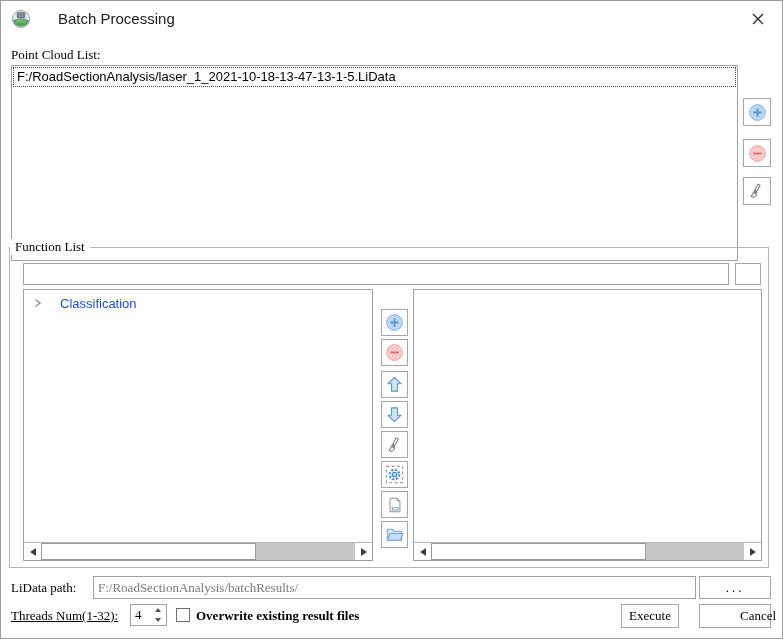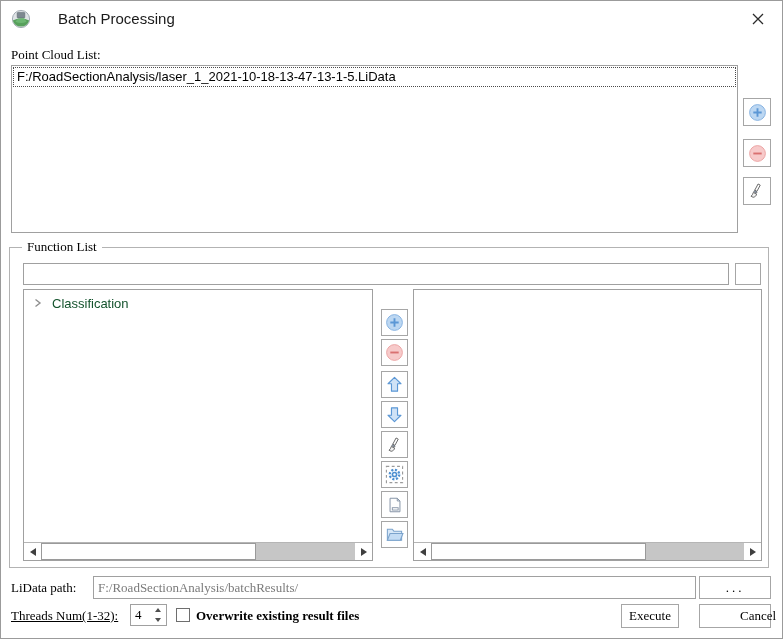--- a/index.html
+++ b/index.html
@@ -9,38 +9,38 @@
     background:#ffffff;border:1px solid #9b9b9b;
     font-family:"Liberation Sans",sans-serif;
     overflow:hidden;
   }
   .titlebar{position:absolute;left:0;top:0;width:100%;height:36px;background:#fff;}
   .app-icon{position:absolute;left:10px;top:8px;width:20px;height:20px;}
   .win-title{position:absolute;left:37px;top:0;line-height:36px;font-size:15px;color:#1a1a1a;margin-left:20px;}
   .close-btn{position:absolute;left:741px;top:4px;width:32px;height:30px;background:transparent;border:none;display:flex;align-items:center;justify-content:center;cursor:default;padding:0;}
   .label{position:absolute;font-family:"Liberation Serif",serif;font-size:13px;color:#000;}
 
-  .pcl-box{position:absolute;left:10px;top:64px;width:727px;height:168px;border:1px solid #a0a0a0;background:#fff;}
+  .pcl-box{position:absolute;left:10px;top:64px;width:727px;height:196px;border:1px solid #a0a0a0;background:#fff;}
   .pcl-item{margin:1px;height:20px;line-height:18px;border:1px dotted #4a4a4a;padding-left:3px;font-size:13px;color:#000;white-space:nowrap;overflow:hidden;}
 
   .tool-btn{position:absolute;width:28px;height:28px;border:1px solid #a6a6a6;background:#fff;display:flex;align-items:center;justify-content:center;padding:0;}
   .tool-btn.mid{width:27px;height:27px;}
   .tool-btn svg{display:block;}
 
   .groupbox{position:absolute;left:8px;top:246px;width:760px;height:321px;border:1px solid #b3b3b3;}
-  .group-label{position:absolute;top:-9px;left:12px;background:#fff;padding:0 5px;font-family:"Liberation Serif",serif;font-size:13px;color:#000;}
+  .group-label{position:absolute;top:-9px;left:0;background:#fff;padding:0 5px;font-family:"Liberation Serif",serif;font-size:13px;color:#000;}
 
   .search-input{position:absolute;left:22px;top:262px;width:706px;height:22px;border:1px solid #a0a0a0;background:#fff;font-size:13px;padding:0 4px;outline:none;}
   .search-btn{position:absolute;left:734px;top:262px;width:26px;height:22px;border:1px solid #a6a6a6;background:#fff;padding:0;}
 
   .panel{position:absolute;top:288px;height:272px;border:1px solid #a0a0a0;background:#fff;}
   .panel.left{left:22px;width:350px;}
   .panel.right{left:412px;width:349px;}
 
-  .tree-row{display:flex;align-items:center;gap:10px;padding:6px 0 0 9px;font-size:13px;color:#14532d;}
+  .tree-row{display:flex;align-items:center;gap:18px;padding:6px 0 0 9px;font-size:13px;color:#1d4ed8;}
 
   .hscroll{position:absolute;left:0;right:0;bottom:0;height:18px;background:#fff;border-top:1px solid #b5b5b5;display:flex;align-items:stretch;}
   .sb-btn{width:17px;background:#fff;display:flex;align-items:center;justify-content:center;border:none;padding:0;}
   .sb-thumb{width:215px;background:#fff;border:1px solid #9a9a9a;}
   .sb-rest{flex:1;background:#c6c6c6;}
   .tri-l{width:0;height:0;border-top:4.5px solid transparent;border-bottom:4.5px solid transparent;border-right:6px solid #3f3f3f;}
   .tri-r{width:0;height:0;border-top:4.5px solid transparent;border-bottom:4.5px solid transparent;border-left:6px solid #3f3f3f;}
 
   .out-input{position:absolute;left:92px;top:575px;width:603px;height:23px;border:1px solid #a0a0a0;background:#fff;font-family:"Liberation Serif",serif;font-size:13px;color:#7a7a7a;padding:0 4px;outline:none;}
   .dlg-btn{position:absolute;height:24px;border:1px solid #a6a6a6;background:#fff;font-family:"Liberation Serif",serif;font-size:13px;color:#000;padding:0;}

